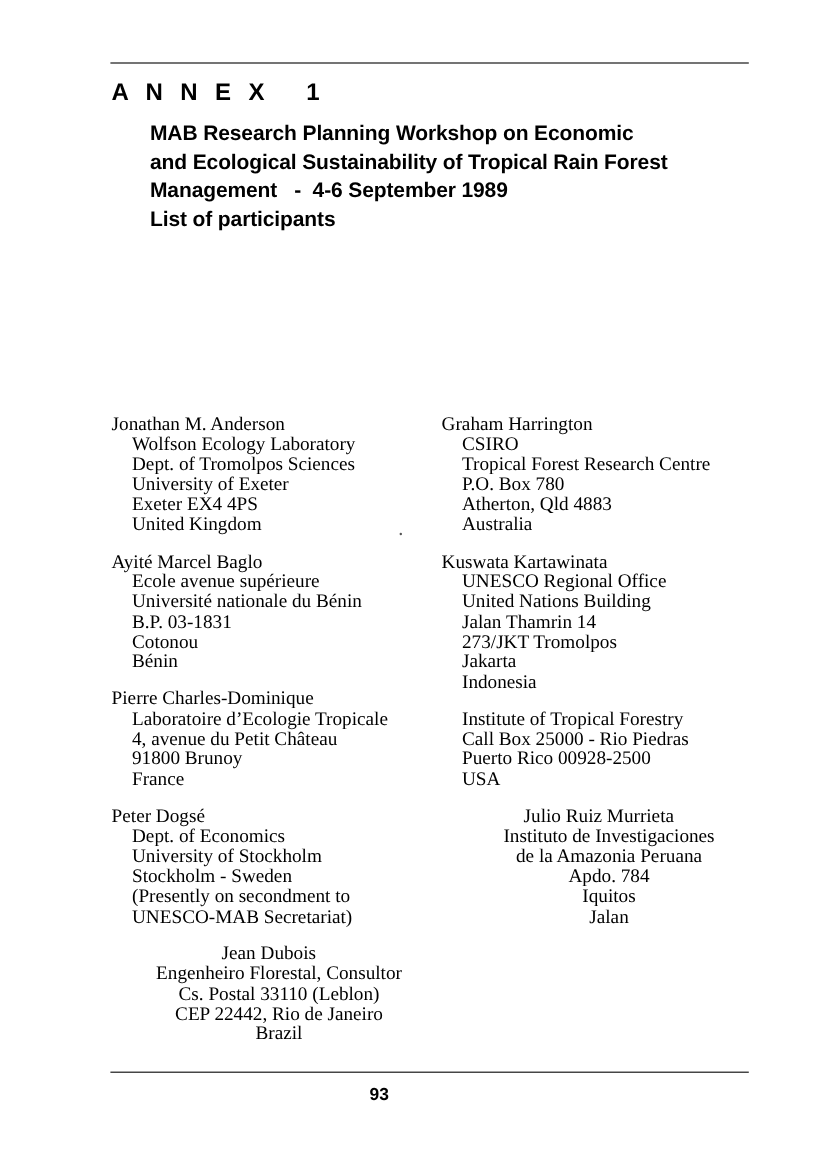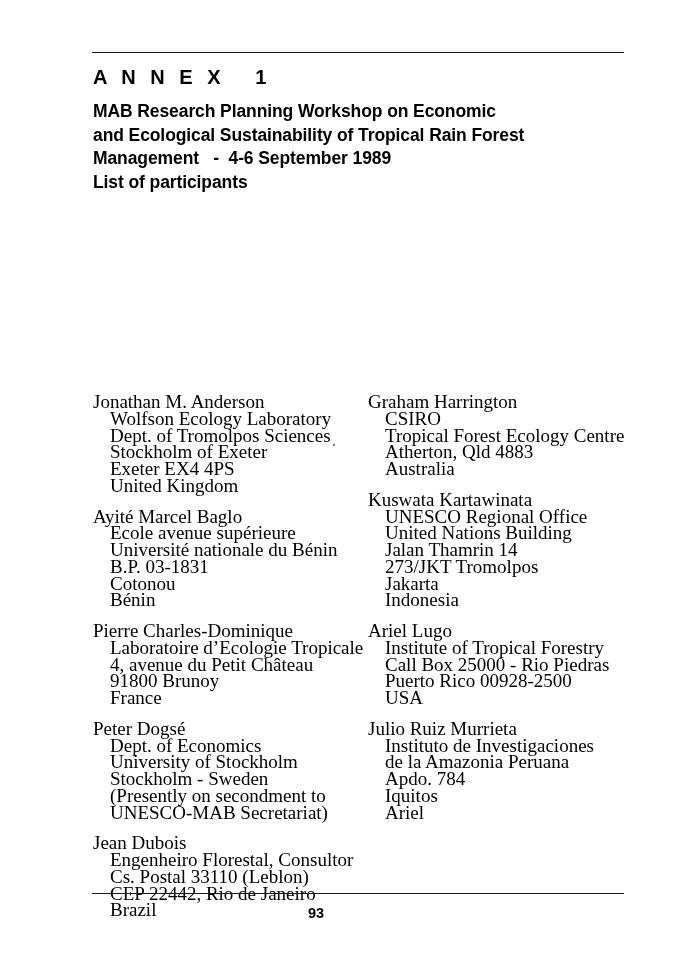--- a/index.html
+++ b/index.html
@@ -54,45 +54,46 @@
     white-space: pre;
   }
   .title-block {
     font-size: 17.5px;
     font-weight: bold;
     line-height: 23.5px;
     letter-spacing: -0.1px;
   }
   .title-line {
     white-space: pre;
+    margin-left: 32px;
   }
 
   
   .columns {
     position: absolute;
     top: 346px;
     left: 0;
     width: 700px;
     height: 520px;
   }
   .column {
     position: absolute;
     top: 0;
-    font-size: 19px;
+    font-size: 16px;
     line-height: 16.75px;
-    margin-top: 48px;
   }
   .column-left  { left: 93px;  width: 262px; }
   .column-right { left: 368px; width: 262px; }
 
   .entry {
     margin-bottom: 14px;
   }
   .entry:last-child {
     margin-bottom: 0;
+    text-align: center;
   }
   .entry-name {
     white-space: pre;
   }
   .entry-line {
     padding-left: 17px;
     white-space: pre;
   }
 
   
@@ -134,21 +135,21 @@
       <div class="title-line">List of participants</div>
     </div>
   </div>
 
   <div class="columns">
     <div class="column column-left" id="left-column">
         <div class="entry">
           <div class="entry-name">Jonathan M. Anderson</div>
           <div class="entry-line">Wolfson Ecology Laboratory</div>
           <div class="entry-line">Dept. of Tromolpos Sciences</div>
-          <div class="entry-line">Stockholm of Exeter</div>
+          <div class="entry-line">University of Exeter</div>
           <div class="entry-line">Exeter EX4 4PS</div>
           <div class="entry-line">United Kingdom</div>
         </div>
         <div class="entry">
           <div class="entry-name">Ayité Marcel Baglo</div>
           <div class="entry-line">Ecole avenue supérieure</div>
           <div class="entry-line">Université nationale du Bénin</div>
           <div class="entry-line">B.P. 03-1831</div>
           <div class="entry-line">Cotonou</div>
           <div class="entry-line">Bénin</div>
@@ -173,47 +174,47 @@
           <div class="entry-line">Engenheiro Florestal, Consultor</div>
           <div class="entry-line">Cs. Postal 33110 (Leblon)</div>
           <div class="entry-line">CEP 22442, Rio de Janeiro</div>
           <div class="entry-line">Brazil</div>
         </div>
       </div>
     <div class="column column-right" id="right-column">
         <div class="entry">
           <div class="entry-name">Graham Harrington</div>
           <div class="entry-line">CSIRO</div>
-          <div class="entry-line">Tropical Forest Ecology Centre</div>
+          <div class="entry-line">Tropical Forest Research Centre</div>
+          <div class="entry-line">P.O. Box 780</div>
           <div class="entry-line">Atherton, Qld 4883</div>
           <div class="entry-line">Australia</div>
         </div>
         <div class="entry">
           <div class="entry-name">Kuswata Kartawinata</div>
           <div class="entry-line">UNESCO Regional Office</div>
           <div class="entry-line">United Nations Building</div>
           <div class="entry-line">Jalan Thamrin 14</div>
           <div class="entry-line">273/JKT Tromolpos</div>
           <div class="entry-line">Jakarta</div>
           <div class="entry-line">Indonesia</div>
         </div>
         <div class="entry">
-          <div class="entry-name">Ariel Lugo</div>
           <div class="entry-line">Institute of Tropical Forestry</div>
           <div class="entry-line">Call Box 25000 - Rio Piedras</div>
           <div class="entry-line">Puerto Rico 00928-2500</div>
           <div class="entry-line">USA</div>
         </div>
         <div class="entry">
           <div class="entry-name">Julio Ruiz Murrieta</div>
           <div class="entry-line">Instituto de Investigaciones</div>
           <div class="entry-line">de la Amazonia Peruana</div>
           <div class="entry-line">Apdo. 784</div>
           <div class="entry-line">Iquitos</div>
-          <div class="entry-line">Ariel</div>
+          <div class="entry-line">Jalan</div>
         </div>
       </div>
   </div>
 
   <div class="speck"></div>
 
   <div class="rule rule-bottom"></div>
 
   <div class="page-number">93</div>
 

